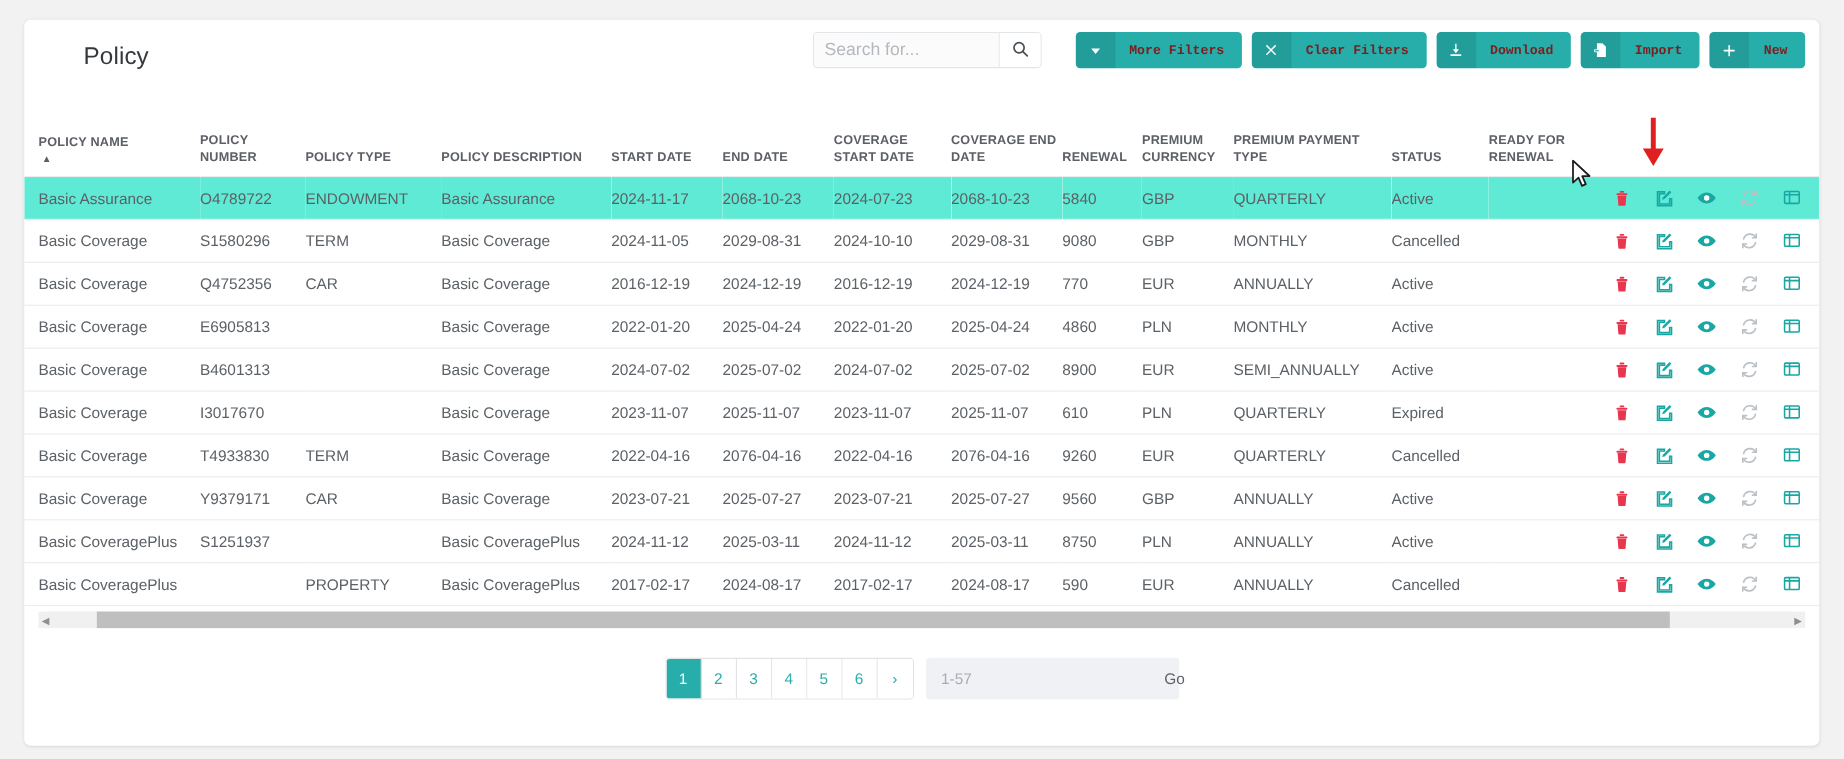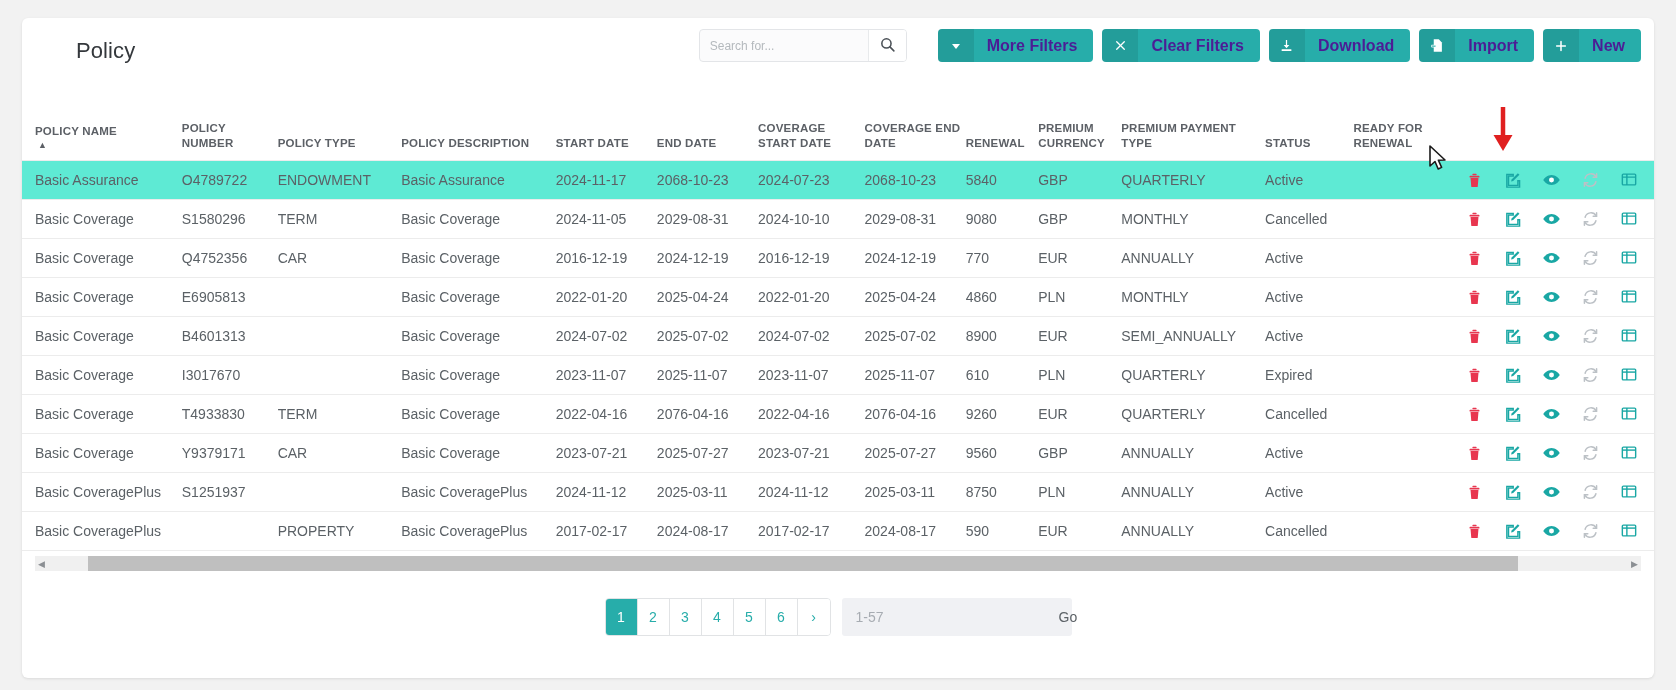--- a/index.html
+++ b/index.html
@@ -54,21 +54,21 @@
     background: #fbfbfc;
     overflow: hidden;
     margin-right: 22px;
   }
   .search-input {
     width: 168px;
     border: none;
     outline: none;
     background: transparent;
     padding: 0 10px;
-    font-size: 12px;
+    font-size: 16px;
     color: #5b6166;
     font-family: "Liberation Sans", sans-serif;
   }
   .search-input::placeholder { color: #b4b9bd; }
   .search-btn {
     width: 38px;
     border: none;
     border-left: 1px solid #e8eaec;
     background: #ffffff;
     display: flex; align-items: center; justify-content: center;
@@ -88,24 +88,25 @@
   }
   .btn .ic {
     width: 36px;
     background: rgba(0,0,0,.09);
     display: flex; align-items: center; justify-content: center;
     color: #eafaf9;
   }
   .btn .lbl {
     display: flex; align-items: center;
     padding: 0 16px 0 13px;
-    color: #4c1d95;
-    font-size: 16px;
+    color: #7f1d1d;
+    font-size: 12px;
     font-weight: bold;
     white-space: nowrap;
+    font-family: Liberation Mono, monospace;
   }
 
   
   .table-scroll {
     position: absolute;
     left: 0; top: 74px;
     width: 1632px;
     height: 470px;
     overflow: hidden;
   }

